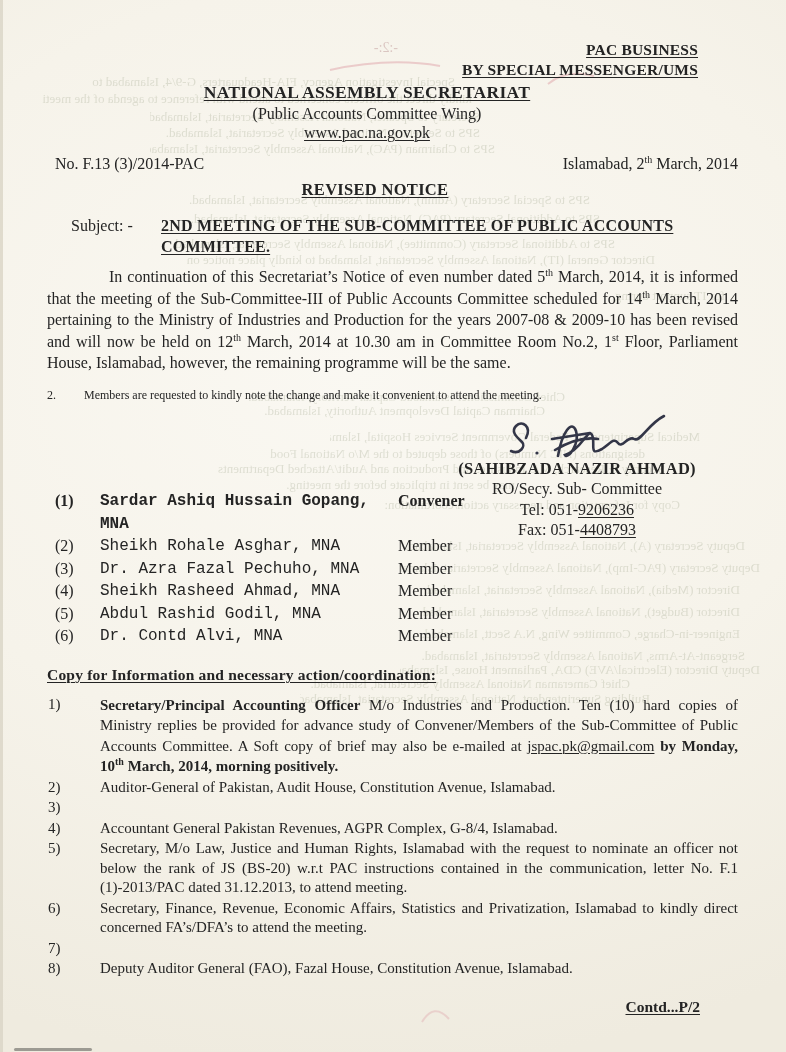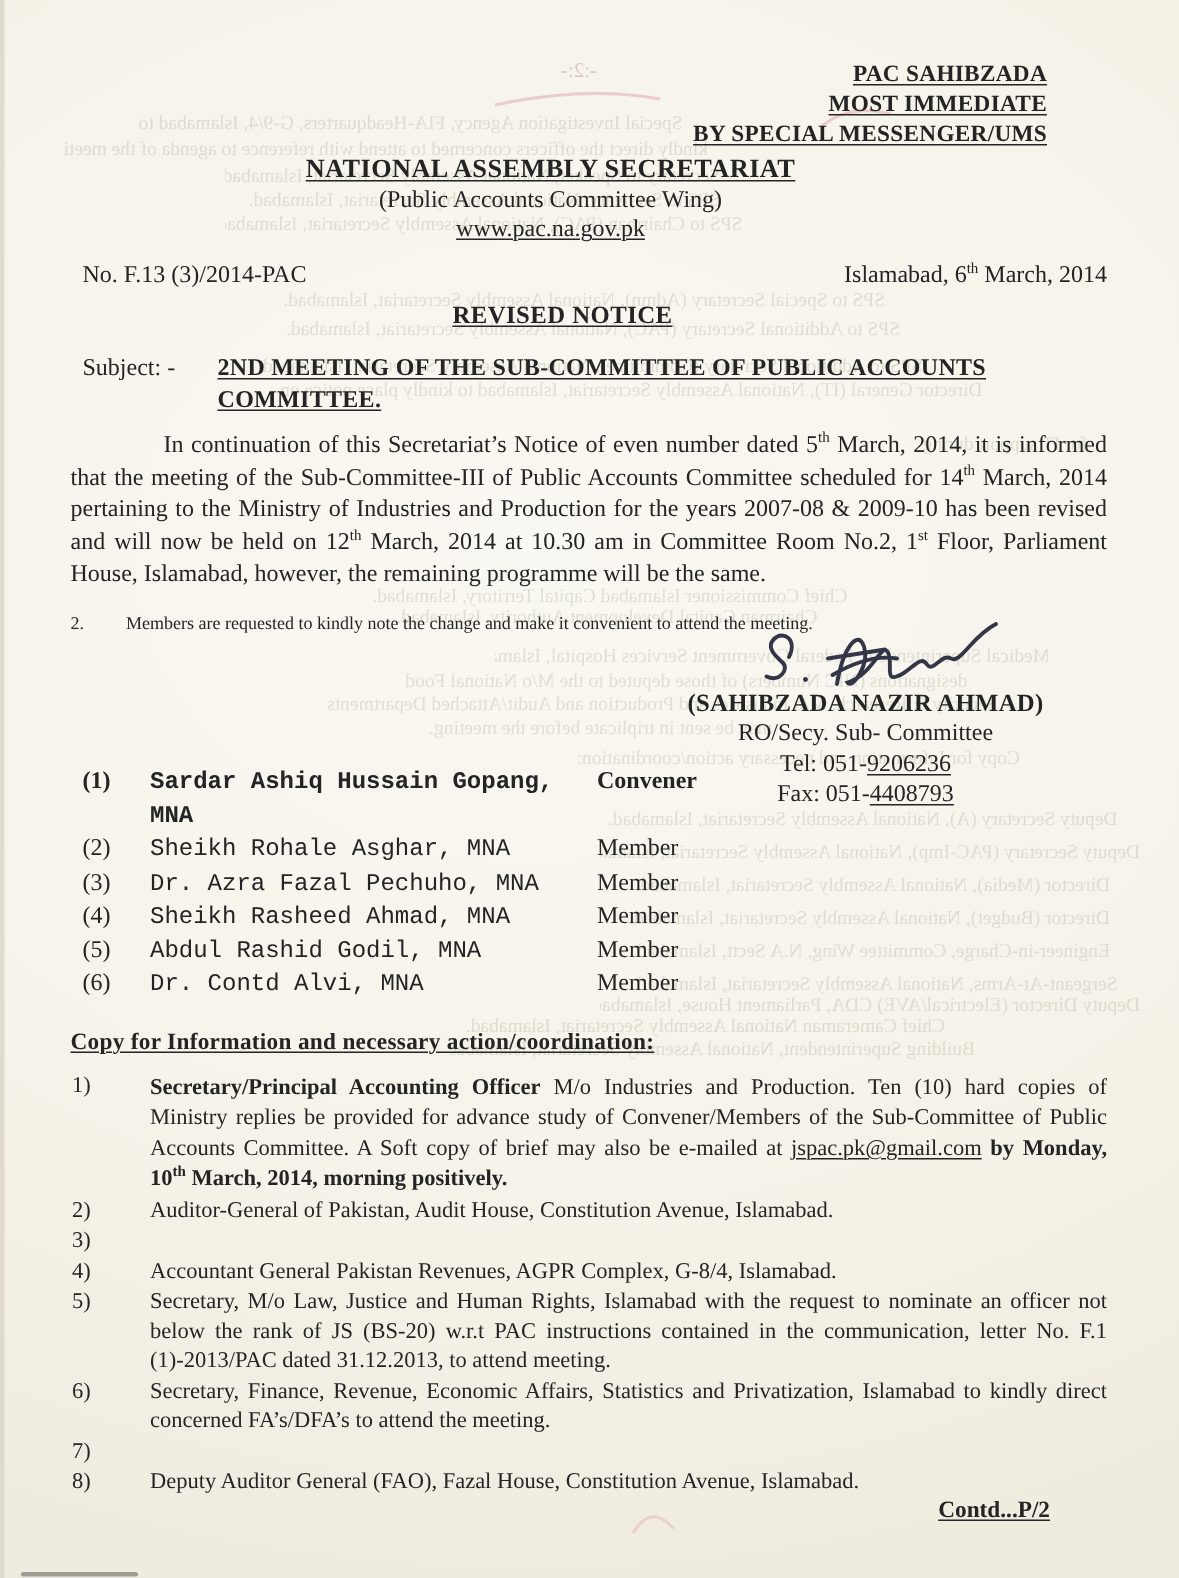--- a/index.html
+++ b/index.html
@@ -23,21 +23,21 @@
   .u{text-decoration:underline;text-underline-offset:2px;text-decoration-thickness:1.3px;}
   sup{font-size:10px;line-height:0;}
   .hdr-tags{padding:40px 88px 0 0;text-align:right;font-size:15.5px;line-height:20px;letter-spacing:.2px;}
   .org-block{margin-right:52px;text-align:center;}
   .org{font-size:17.5px;letter-spacing:.3px;line-height:21px;margin-top:2px;}
   .wing{font-size:16px;line-height:19px;margin-top:1px;}
   .url{font-size:16px;line-height:19px;}
   .ref-row{display:flex;justify-content:space-between;margin:13px 48px 0 55px;font-size:16px;align-items:center;}
   .notice-title{text-align:center;margin:7px 36px 0 0;font-size:16.5px;letter-spacing:.3px;}
   .subject-row{display:flex;margin:15px 46px 0 55px;font-size:16px;line-height:21px;}
-  .subject-label{width:90px;flex-shrink:0;}
+  .subject-label{width:90px;flex-shrink:0;margin-left:16px;}
   .subject-text{flex:1;letter-spacing:.2px;}
   .para1{margin:9px 48px 0 47px;font-size:16px;line-height:21.5px;text-align:justify;text-indent:62px;}
   .para2{margin:11px 48px 0 47px;font-size:12px;line-height:21.5px;text-align:justify;}
   .p2gap{display:inline-block;width:28px;}
   .sig-block{position:absolute;top:410px;right:44px;width:330px;text-align:center;z-index:3;}
   .sig-svg{display:block;margin:0 40px -9px auto;}
   .sig-name{font-size:16.5px;letter-spacing:.2px;line-height:20px;}
   .sig-line{font-size:16px;line-height:20.5px;}
   .members{margin:84px 0 0 55px;font-size:16px;}
   .m-row{display:flex;line-height:22.5px;}
@@ -92,34 +92,33 @@
 
   <svg class="ink-marks" width="786" height="1052">
     <path d="M330 70 Q 390 57 440 66" stroke="#dc9aa2" stroke-width="2" fill="none" opacity="0.45"></path>
     <path d="M548 84 Q 566 69 594 76" stroke="#d98f96" stroke-width="2" fill="none" opacity="0.4"></path>
     <path d="M422 1022 q 12 -20 27 -3" stroke="#dfa7ad" stroke-width="2" fill="none" opacity="0.4"></path>
   </svg>
 
   <div class="content">
 
     <div class="hdr-tags">
-      <div class="b u">PAC SAHIBZADA</div>
-      <div class="b u">MOST IMMEDIATE</div>
+      <div class="b u">PAC BUSINESS</div>
       <div class="b u">BY SPECIAL MESSENGER/UMS</div>
     </div>
 
     <div class="org-block">
       <div class="org b u">NATIONAL ASSEMBLY SECRETARIAT</div>
       <div class="wing">(Public Accounts Committee Wing)</div>
       <div class="url u">www.pac.na.gov.pk</div>
     </div>
 
     <div class="ref-row">
       <span>No. F.13 (3)/2014-PAC</span>
-      <span><span>Islamabad, 6</span><sup>th</sup><span> March, 2014</span></span>
+      <span><span>Islamabad, 2</span><sup>th</sup><span> March, 2014</span></span>
     </div>
 
     <div class="notice-title"><span class="b u">REVISED NOTICE</span></div>
 
     <div class="subject-row">
       <div class="subject-label">Subject: -</div>
       <div class="subject-text b">
         <div class="u">2ND MEETING OF THE SUB-COMMITTEE OF PUBLIC ACCOUNTS</div>
         <div class="u">COMMITTEE.</div>
       </div>

